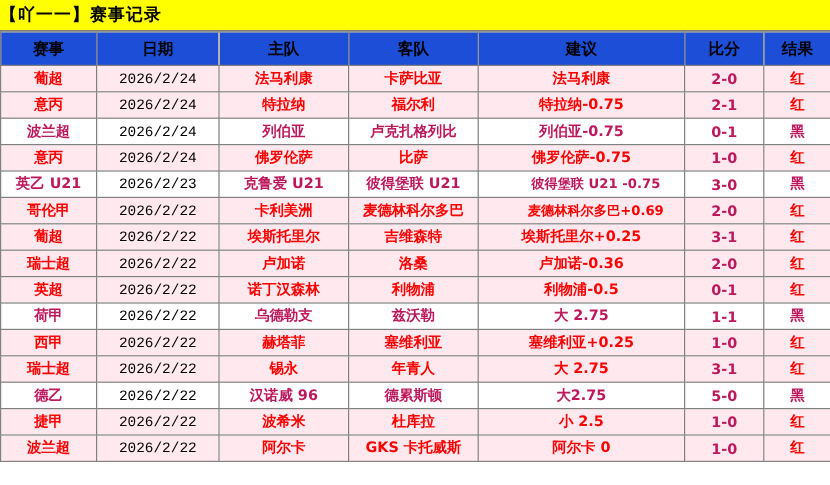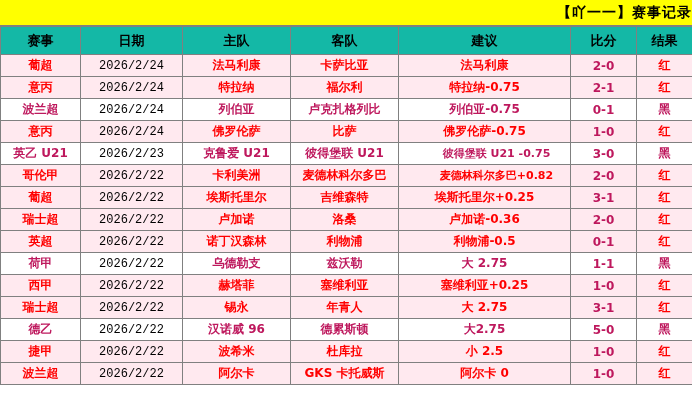--- a/index.html
+++ b/index.html
@@ -18,21 +18,21 @@
     height: 404px;
     box-sizing: border-box;
     background: #ffffff;
   }
   .title-bar {
     width: 692px;
     height: 26px;
     background: #ffff00;
     display: flex;
     align-items: center;
-    justify-content: flex-end;
+    justify-content: flex-start;
     border-bottom: 1px solid #808080;
     box-sizing: border-box;
   }
   .title-text {
     font-size: 14px;
     font-weight: bold;
     color: #000000;
     letter-spacing: 1px;
   }
   table {
@@ -52,21 +52,21 @@
     border: 1px solid #808080;
     text-align: center;
     vertical-align: middle;
     padding: 0;
     height: 21px;
     font-size: 12px;
     overflow: hidden;
     white-space: nowrap;
   }
   thead th {
-    background: #14b8a6;
+    background: #1d4ed8;
     font-weight: bold;
     font-size: 13px;
     height: 27px;
     color: #000000;
     text-align: center;
   }
   tbody td {
     background: #ffe9ef;
   }
   tbody tr.alt td {
@@ -151,21 +151,21 @@
           <td class="black">彼得堡联 U21</td>
           <td class="black tiny">彼得堡联 U21 -0.75</td>
           <td class="black">3-0</td>
           <td class="black">黑</td>
         </tr>
         <tr>
           <td class="red">哥伦甲</td>
           <td class="date">2026/2/22</td>
           <td class="red">卡利美洲</td>
           <td class="red">麦德林科尔多巴</td>
-          <td class="red tiny">麦德林科尔多巴+0.82</td>
+          <td class="red tiny">麦德林科尔多巴+0.69</td>
           <td class="black">2-0</td>
           <td class="red">红</td>
         </tr>
         <tr>
           <td class="red">葡超</td>
           <td class="date">2026/2/22</td>
           <td class="red">埃斯托里尔</td>
           <td class="red">吉维森特</td>
           <td class="red">埃斯托里尔+0.25</td>
           <td class="black">3-1</td>

